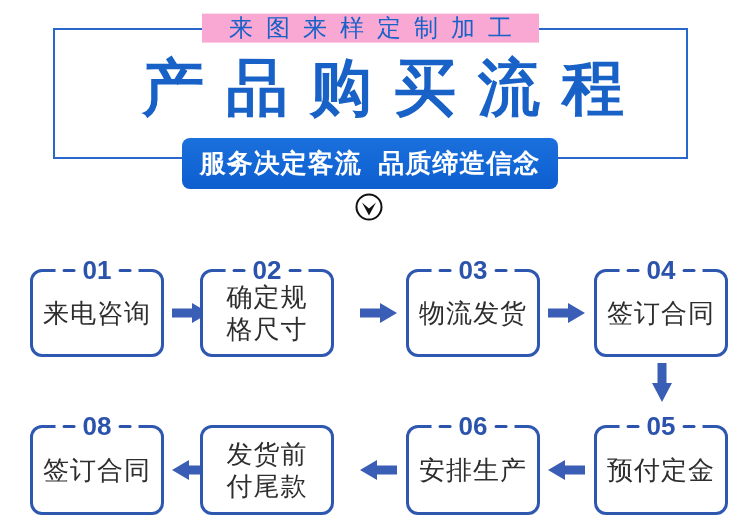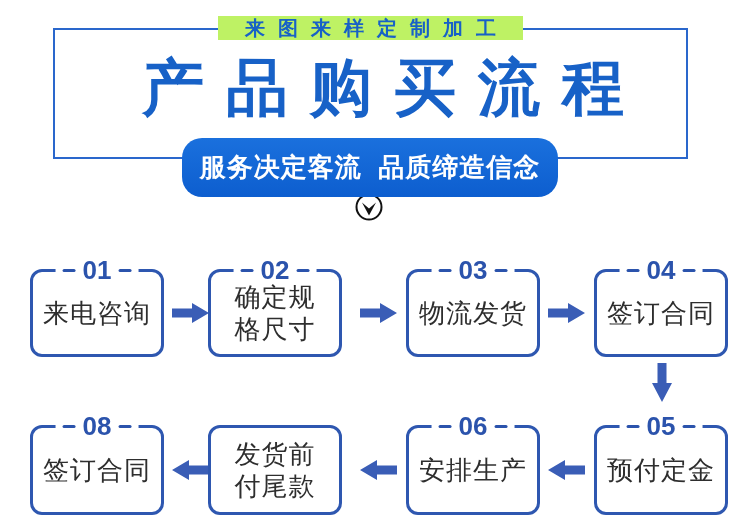--- a/index.html
+++ b/index.html
@@ -16,29 +16,29 @@
   *{margin:0;padding:0;box-sizing:border-box;}
   html,body{background:#ffffff;}
   body{font-family:"Liberation Sans","DejaVu Sans",sans-serif;}
   .stage{position:relative;width:750px;height:531px;background:#ffffff;overflow:hidden;}
 
   
   .frame{position:absolute;left:53px;top:28px;width:635px;height:131px;
          border:2px solid var(--frame_blue);}
   .tagline-wrap{position:absolute;left:53px;top:28px;width:635px;
                 display:flex;justify-content:center;}
-  .tagline{transform:translateY(-50%);background:#bef264;padding:0 14px;
-           color:var(--primary_blue);font-size:20px;font-weight:700;
+  .tagline{transform:translateY(-50%);background:#f9a8d4;padding:0 14px;
+           color:var(--primary_blue);font-size:24px;font-weight:400;
            letter-spacing:13px;text-indent:13px;white-space:nowrap;line-height:1.2;}
   .title{position:absolute;left:0;top:54px;width:750px;text-align:center;
          color:var(--primary_blue);font-size:62px;font-weight:bold;
          letter-spacing:22px;text-indent:22px;line-height:1.1;white-space:nowrap;margin-left:8px;}
-  .banner{position:absolute;left:182px;top:138px;width:376px;height:59px;
+  .banner{position:absolute;left:182px;top:138px;width:376px;height:51px;
           background:linear-gradient(180deg,var(--banner_top),var(--banner_bottom));
-          border-radius:20px;display:flex;align-items:center;justify-content:center;
+          border-radius:8px;display:flex;align-items:center;justify-content:center;
           color:#ffffff;font-size:26px;font-weight:bold;letter-spacing:1px;
           white-space:pre;z-index:2;}
   .chevron{position:absolute;left:355px;top:193px;width:28px;height:28px;}
 
   
   .step{position:absolute;width:134px;background:#ffffff;
         border:3px solid var(--box_border);border-radius:12px;
         display:flex;flex-direction:column;align-items:center;justify-content:center;}
   .step .label{color:var(--text_dark);font-size:26px;letter-spacing:1px;
                line-height:32px;text-align:center;white-space:nowrap;}
@@ -47,21 +47,21 @@
        color:var(--num_blue);font-size:26px;font-weight:bold;line-height:26px;}
   .num::before,.num::after{content:"";display:block;width:13px;height:3px;
        background:var(--num_blue);border-radius:2px;}
   .arrow{position:absolute;width:37px;height:20px;}
   .arrow svg,.chevron svg{display:block;width:100%;height:100%;}
   .arrow-down{position:absolute;width:20px;height:39px;}
 
   
   .r1{top:269px;height:88px;}
   .r2{top:425px;height:90px;}
-  .c1{left:30px;} .c2{left:208px;} .c3{left:406px;} .c4{left:594px;}
+  .c1{left:30px;} .c2{left:200px;} .c3{left:406px;} .c4{left:594px;}
   .a1{left:172px;} .a2{left:360px;} .a3{left:548px;}
   .ar1{top:303px;} .ar2{top:460px;}
 </style>
 </head>
 <body>
 
 <div class="stage">
 
   <div class="frame"></div>
   <div class="tagline-wrap">

